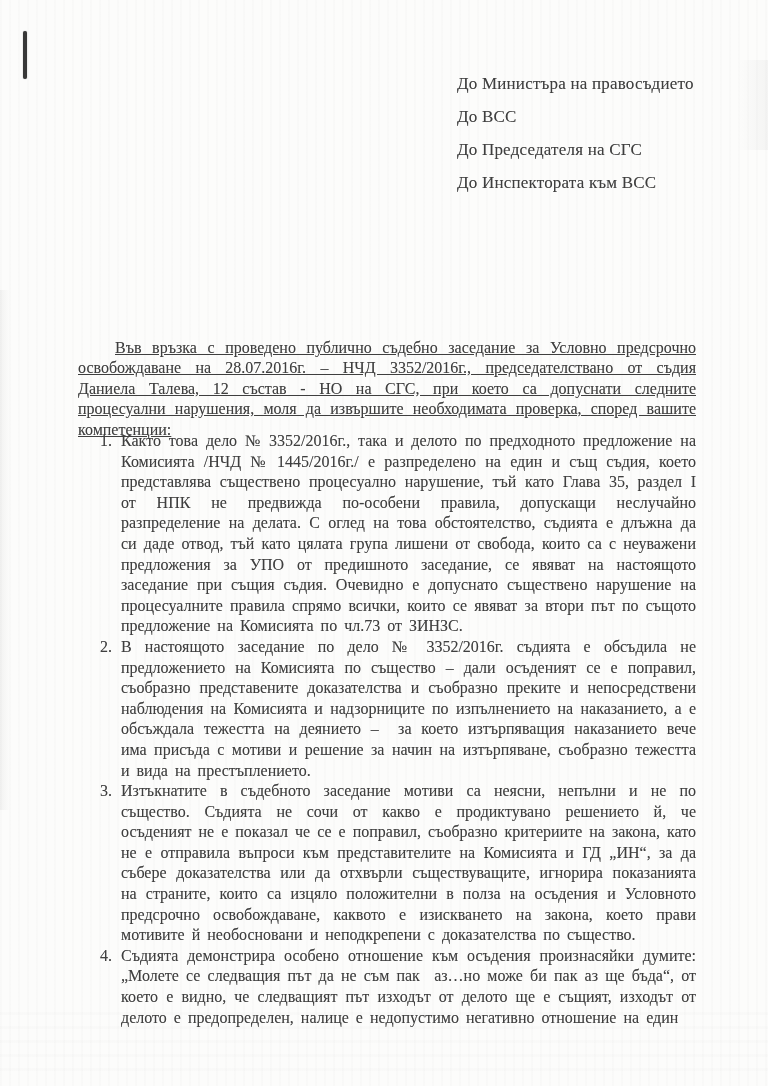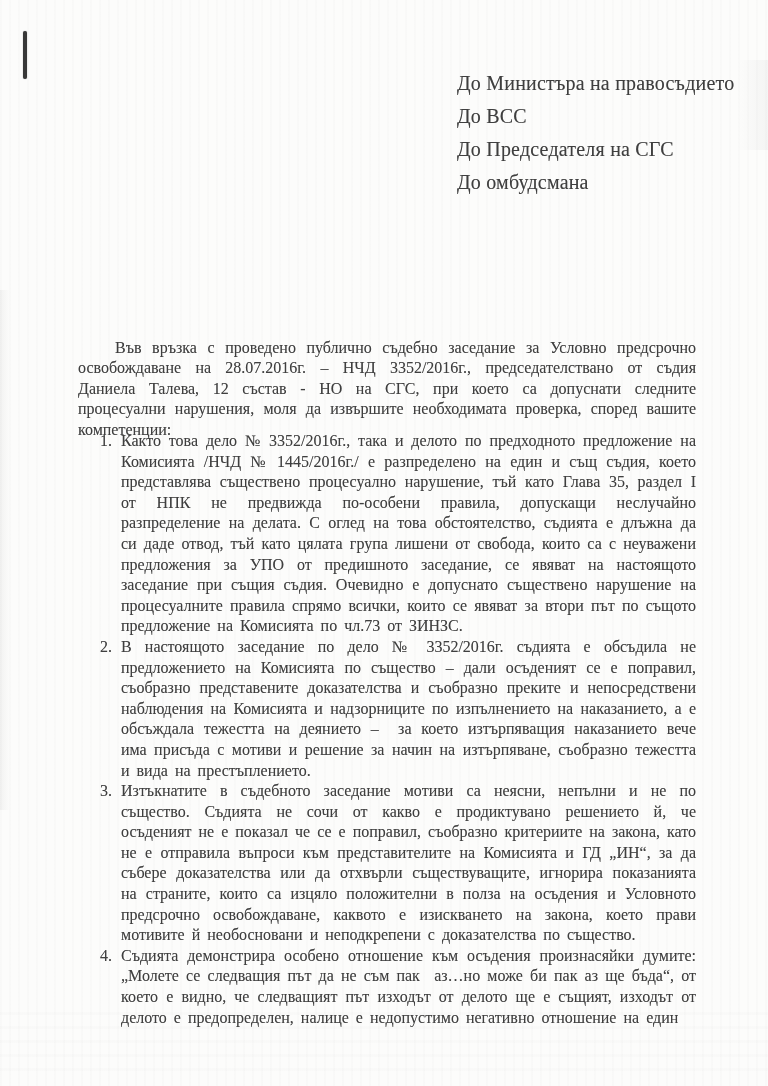--- a/index.html
+++ b/index.html
@@ -56,41 +56,42 @@
     width: 4px;
     height: 48px;
     background: #383838;
     border-radius: 2px;
     box-shadow: 0 0 1px rgba(0,0,0,.5);
   }
   .addressees {
     position: absolute;
     left: 457px;
     top: 67px;
-    font-size: 20px;
+    font-size: 17px;
     letter-spacing: 0.2px;
   }
   .addressee {
     line-height: 33px;
     height: 33px;
     white-space: nowrap;
     text-shadow: 0 0 0.6px rgba(60,60,60,0.35);
   }
   .intro {
     position: absolute;
     left: 78px;
     top: 338px;
     width: 618px;
     margin: 0;
     font-size: 16px;
     line-height: 20.4px;
     text-align: justify;
     text-indent: 37px;
     word-spacing: 3px;
     text-shadow: 0 0 0.6px rgba(60,60,60,0.35);
+    text-decoration: underline;
   }
   .items {
     position: absolute;
     left: 78px;
     top: 431px;
     width: 618px;
     margin: 0;
     padding: 0;
     list-style: none;
   }
@@ -117,21 +118,21 @@
   <div class="smudge smudge-left"></div>
   <div class="smudge smudge-bottom"></div>
   <div class="smudge smudge-topright"></div>
 
   <div class="scan-mark"></div>
 
   <div class="addressees">
     <div class="addressee">До Министъра на правосъдието</div>
     <div class="addressee">До ВСС</div>
     <div class="addressee">До Председателя на СГС</div>
-    <div class="addressee">До омбудсмана</div>
+    <div class="addressee">До Инспектората към ВСС</div>
   </div>
 
   <p class="intro">Във връзка с проведено публично съдебно заседание за Условно предсрочно освобождаване на 28.07.2016г. – НЧД 3352/2016г., председателствано от съдия Даниела Талева, 12 състав - НО на СГС, при което са допуснати следните процесуални нарушения, моля да извършите необходимата проверка, според вашите компетенции:</p>
 
   <ol class="items">
     <li class="item">
       <span class="num">1.</span>
       <span>Както това дело № 3352/2016г., така и делото по предходното предложение на Комисията /НЧД № 1445/2016г./ е разпределено на един и същ съдия, което представлява съществено процесуално нарушение, тъй като Глава 35, раздел I от НПК не предвижда по-особени правила, допускащи неслучайно разпределение на делата. С оглед на това обстоятелство, съдията е длъжна да си даде отвод, тъй като цялата група лишени от свобода, които са с неуважени предложения за УПО от предишното заседание, се явяват на настоящото заседание при същия съдия. Очевидно е допуснато съществено нарушение на процесуалните правила спрямо всички, които се явяват за втори път по същото предложение на Комисията по чл.73 от ЗИНЗС.</span>
     </li>
     <li class="item">

